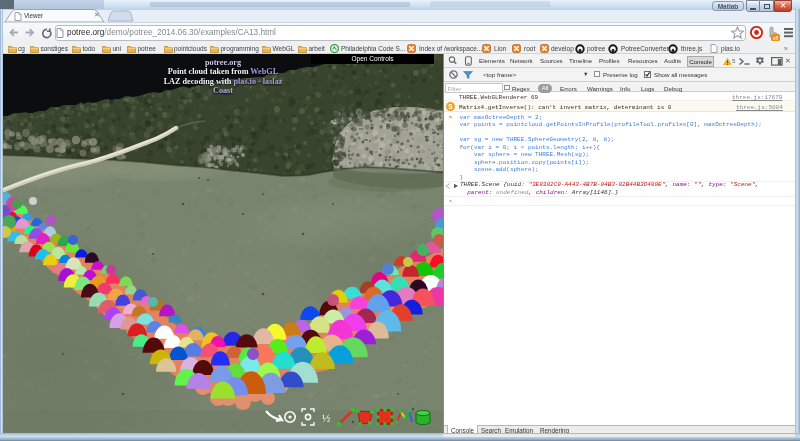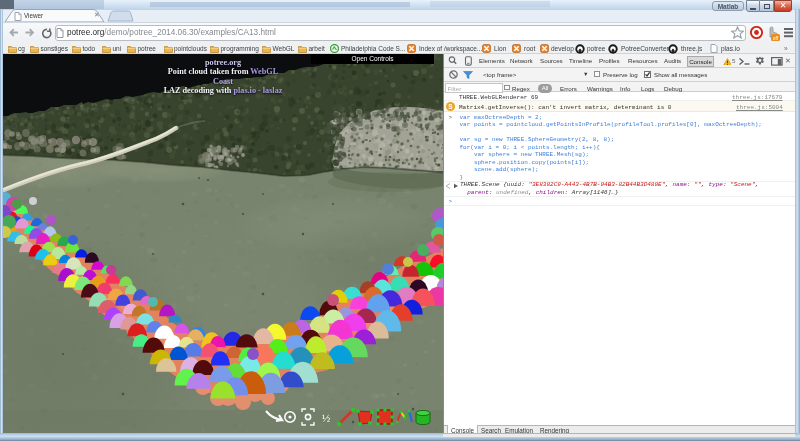--- a/index.html
+++ b/index.html
@@ -2747,22 +2747,22 @@
 <circle cx="398" cy="358" r="1.4" fill="#28c828"></circle>
 <circle cx="402" cy="364" r="1.4" fill="#28c828"></circle>
 <circle cx="406" cy="357" r="1.4" fill="#28c828"></circle>
 <path d="M413,359 L413,368 A7,2.6 0 0 0 427,368 L427,359" fill="#28b428" stroke="#107010" stroke-width="1"></path>
 <ellipse cx="420" cy="359" rx="7" ry="2.6" fill="#40d040" stroke="#107010" stroke-width="1"></ellipse>
 </svg></div>
 
 <div id="ovl" class="abs" style="left:3px;top:57.5px;width:440px;text-align:center;font-family:'Liberation Serif',serif;font-weight:bold;font-size:8.2px;line-height:9.6px;color:#f2f1f7;text-shadow:0 1px 2px #000;">
 <div style="color:#cdc6ec;">potree.org</div>
 <div>Point cloud taken from <span style="color:#a89ae0;">WebGL</span></div>
+<div>LAZ decoding with <span style="color:#a89ae0;">plas.io - laslaz</span></div>
 <div style="color:#b3a7e4;">Coast</div>
-<div>LAZ decoding with <span style="color:#a89ae0;">plas.io - laslaz</span></div>
 </div>
 <div class="abs" style="left:311px;top:54px;width:123px;height:10px;background:#000;color:#fff;font-size:6.5px;text-align:center;line-height:10px;">Open Controls</div>
 
 <div class="abs" style="left:443px;top:54px;width:352px;height:383px;background:#fff;border-left:1px solid #888;"></div>
 <div class="abs" style="left:444px;top:54px;width:351px;height:13.5px;background:#f3f3f3;border-bottom:1px solid #d0d0d0;"></div>
 <svg class="abs" style="left:448px;top:56px;" width="26" height="10" xmlns="http://www.w3.org/2000/svg">
 <circle cx="4" cy="3.6" r="2.7" fill="none" stroke="#64686c" stroke-width="1.2"></circle>
     <line x1="5.9" y1="5.5" x2="8.2" y2="7.8" stroke="#64686c" stroke-width="1.4"></line>
 <rect x="17.5" y="0.7" width="5.8" height="8.4" rx="1.4" fill="none" stroke="#64686c" stroke-width="1.1"></rect>
     <line x1="19.2" y1="7.3" x2="21.6" y2="7.3" stroke="#64686c" stroke-width="0.9"></line>

